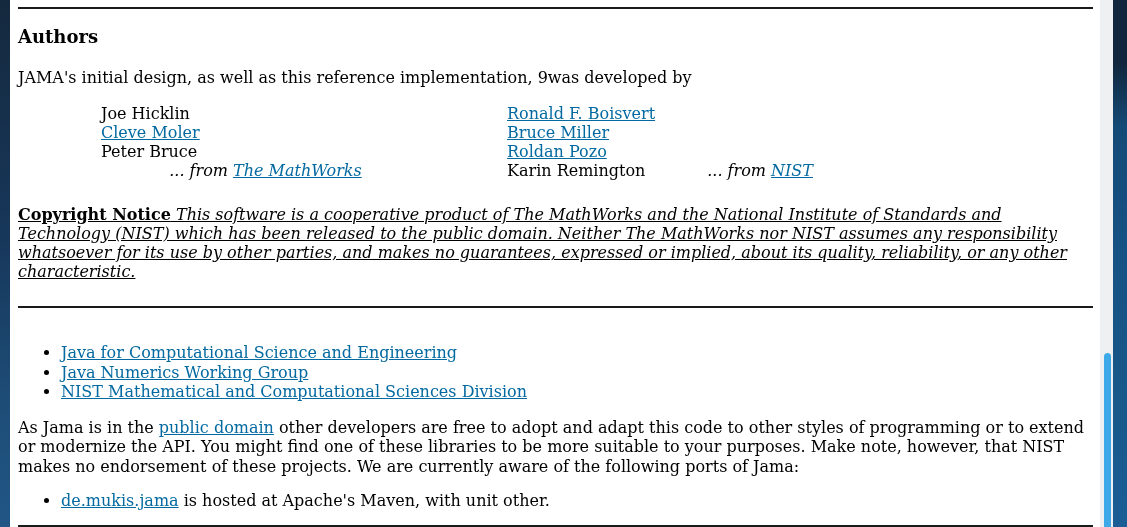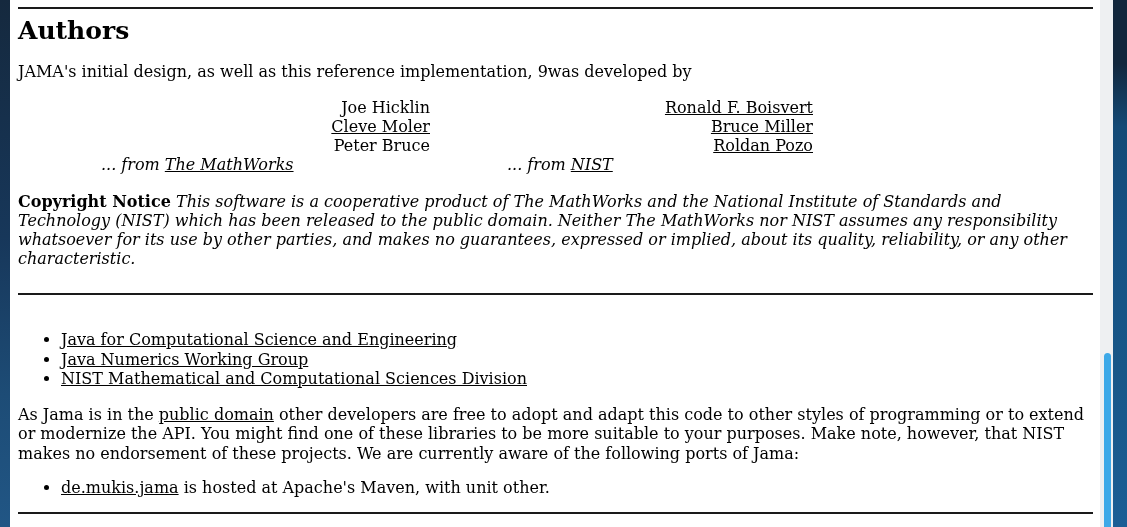--- a/index.html
+++ b/index.html
@@ -53,53 +53,53 @@
   }
   hr.rule {
     border: none;
     border-top: 2px solid #1a1a1a;
     height: 0;
   }
   .rule-top   { margin-top: 7px; }
   .rule-mid   { margin-top: 25px; }
   .rule-bot   { margin-top: 14px; }
   h2.section-heading {
-    font-size: 25px;
+    font-size: 18px;
     font-weight: bold;
     line-height: 27px;
-    margin-top: 8px;
+    margin-top: 14px;
   }
   p { line-height: 19px; }
   .intro { margin-top: 18px; }
   .names-table {
     display: flex;
     margin-top: 17px;
     line-height: 19px;
   }
   .names-col-1 { width: 329px; margin-left: 83px; }
   .names-col-2 { width: 306px; margin-left: 77px; }
-  .name-line { height: 19px; text-align: right; }
-  .from-line-right { height: 19px; text-align: left; font-style: italic; }
+  .name-line { height: 19px; }
+  .from-line-right { height: 19px; text-align: center; font-style: italic; }
   .from-line-split { height: 19px; display: flex; justify-content: space-between; }
   .from-part { font-style: italic; }
-  .copyright-para { margin-top: 18px; }
+  .copyright-para { margin-top: 25px; text-decoration: underline; }
   .copyright-label { font-weight: bold; font-style: normal; }
   .copyright-body { font-style: italic; }
   ul.link-list {
     margin-top: 35px;
     padding-left: 43px;
     line-height: 19.5px;
   }
   ul.ports-list {
     margin-top: 15px;
     padding-left: 43px;
     line-height: 19.5px;
   }
   .ports-para { margin-top: 16px; line-height: 19.5px; }
-  a { color: #000000; text-decoration: underline; cursor: pointer; }
+  a { color: #0369a1; text-decoration: underline; cursor: pointer; }
   a.it { font-style: italic; }
   b.emph { font-weight: normal; }
 </style>
 </head>
 <body>
 
 <div class="frame">
 
   <div class="edge-left"></div>
 
@@ -116,20 +116,21 @@
         <div class="name-line">Joe Hicklin</div>
         <div class="name-line"><a href="#">Cleve Moler</a></div>
         <div class="name-line">Peter Bruce</div>
         <div class="from-line-right"><span class="from-part">... from </span><a class="it" href="#">The MathWorks</a></div>
       </div>
       <div class="names-col-2">
         <div class="name-line"><a href="#">Ronald F. Boisvert</a></div>
         <div class="name-line"><a href="#">Bruce Miller</a></div>
         <div class="name-line"><a href="#">Roldan Pozo</a></div>
         <div class="from-line-split">
+          <span>Karin Remington</span>
           <span><span class="from-part">... from </span><a class="it" href="#">NIST</a></span>
         </div>
       </div>
     </div>
 
     <p class="copyright-para"><b class="copyright-label">Copyright Notice</b><i class="copyright-body"> This software is a cooperative product of The MathWorks and the National Institute of Standards and Technology (NIST) which has been released to the public domain. Neither The MathWorks nor NIST assumes any responsibility whatsoever for its use by other parties, and makes no guarantees, expressed or implied, about its quality, reliability, or any other characteristic.</i></p>
 
     <hr class="rule rule-mid">
 
 

